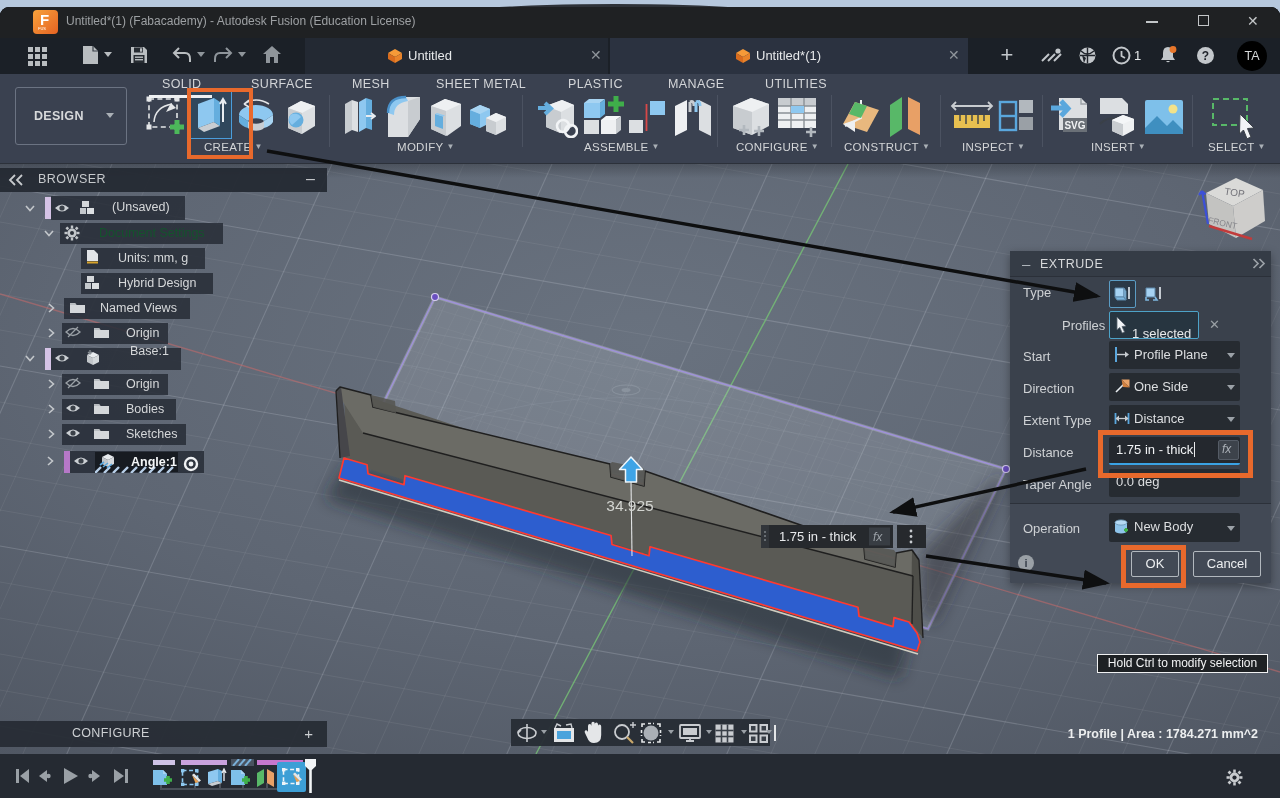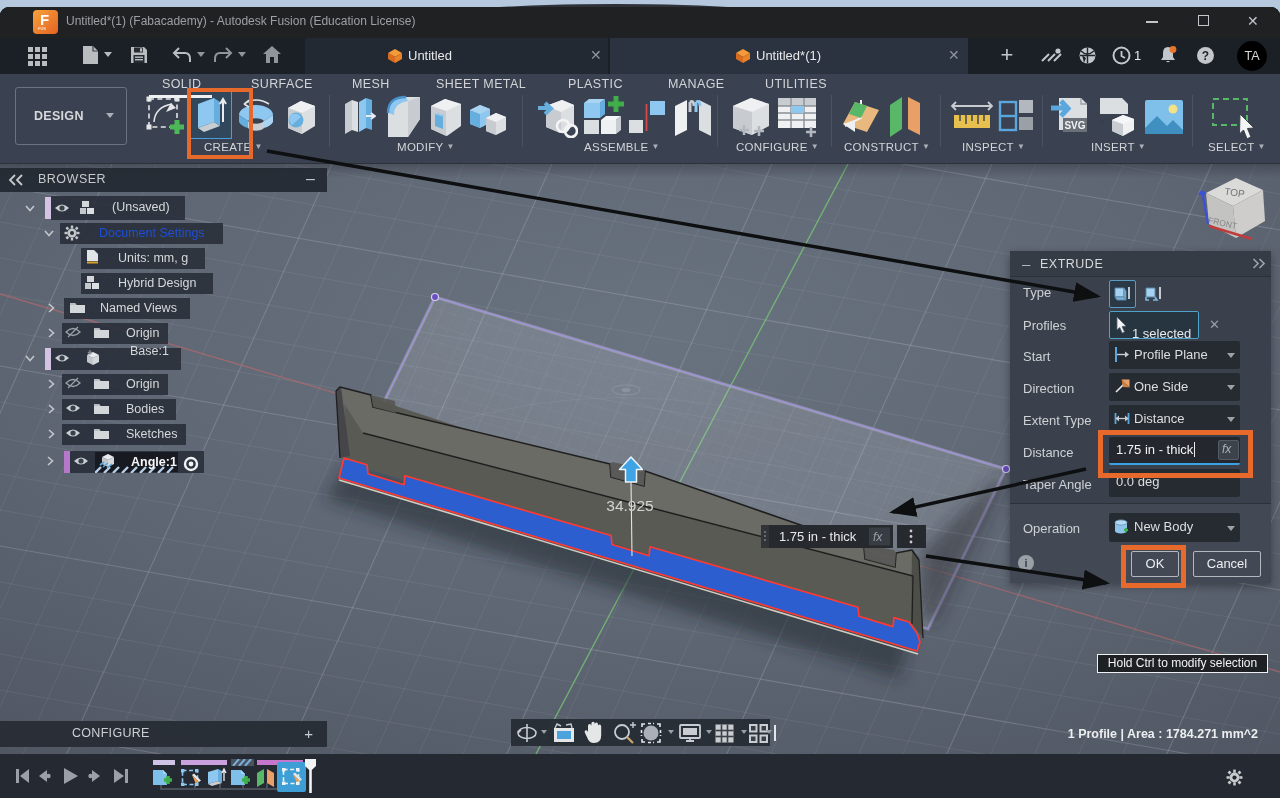--- a/index.html
+++ b/index.html
@@ -562,21 +562,21 @@
 <svg class="abs" style="left:54px;top:202px;" width="16" height="12" viewBox="0 0 16 12">
       <path d="M1 6 Q8 -1 15 6 Q8 13 1 6 Z" fill="#ccd0d4"></path>
       <circle cx="8" cy="6" r="2.6" fill="#3a4048"></circle>
     </svg>
 <svg class="abs" style="left:79px;top:200px;" width="16" height="15" viewBox="0 0 16 15">
       <rect x="3" y="1" width="7" height="6" fill="#d4d7da"></rect>
       <rect x="1" y="8" width="6" height="6" fill="#c4c8cc"></rect>
       <rect x="8" y="8" width="7" height="6" fill="#dcdfe2"></rect>
     </svg>
 <div class="chip" style="left:60px;top:223px;width:163px;height:21px;"></div>
-    <div class="abs" style="left:99px;top:226px;font-size:12.5px;color:#1d4ed8;">Document Settings</div>
+    <div class="abs" style="left:99px;top:226px;font-size:12.5px;color:#14532d;">Document Settings</div>
 <svg class="abs" style="left:44px;top:228px;" width="10" height="10" viewBox="0 0 10 10">
       <path d="M1 3 L5 7.5 L9 3" fill="none" stroke="#c3c7cb" stroke-width="1.6"></path>
     </svg>
 <svg class="abs" style="left:64px;top:225px;" width="16" height="16" viewBox="0 0 16 16">
       <g fill="#c3c7cb">
         <circle cx="8" cy="8" r="4.6"></circle>
         <rect x="6.8" y="0.5" width="2.4" height="3"></rect>
         <rect x="6.8" y="12.5" width="2.4" height="3"></rect>
         <rect x="0.5" y="6.8" width="3" height="2.4"></rect>
         <rect x="12.5" y="6.8" width="3" height="2.4"></rect>
@@ -742,21 +742,21 @@
 <path d="M3 4 L12 4 L12 13 L3 13 Z" fill="#a6d2f2" stroke="#5d87a8" stroke-width="1"></path>
 <path d="M3 13 L5 16 L14 16 L12 13 Z" fill="#7fb8e0" stroke="#5d87a8" stroke-width="1"></path>
 <path d="M12 4 L14 7 L14 16 L12 13 Z" fill="#8ec4ea" stroke="#5d87a8" stroke-width="1"></path>
 <line x1="17" y1="3" x2="17" y2="15" stroke="#e8eef4" stroke-width="1.6"></line>
 </svg>
 <svg class="abs" style="left:1143px;top:284px;" width="21" height="20" viewBox="0 0 21 20">
 <path d="M3 4 L12 4 L12 13 L3 13 Z" fill="#a6d2f2" stroke="#5d87a8" stroke-width="1"></path>
 <path d="M3 13 L3 16 L6 16 M10 16 L14 16 L12 13" fill="none" stroke="#7fb8e0" stroke-width="1.6"></path>
 <line x1="17" y1="3" x2="17" y2="15" stroke="#e8eef4" stroke-width="1.6"></line>
 </svg>
-<div class="dlbl" style="top:318px;">Profiles</div>
+<div class="dlbl" style="top:318px;margin-left:39px;">Profiles</div>
 <div class="abs" style="left:1109px;top:311px;width:90px;height:28px;background:#273540;border:1px solid #4da3c8;border-radius:2px;"></div>
 <svg class="abs" style="left:1115px;top:316px;" width="14" height="18" viewBox="0 0 14 18">
       <path d="M2 1 L11 10 L7 10.5 L9.5 16 L7.2 17 L4.8 11.5 L2 13.8 Z" fill="#f2f4f6" stroke="#5a6570" stroke-width="0.8"></path>
     </svg>
 <div class="abs" style="left:1132px;top:326px;color:#e8eaec;font-size:13px;">1 selected</div>
 <div class="abs" style="left:1209px;top:317px;color:#9aa0a5;font-size:13px;">✕</div>
 <div class="dlbl" style="top:349px;">Start</div>
 <div class="dctl" style="top:341px;"></div>
 <div class="abs" style="left:1134px;top:347px;color:#dcdee0;font-size:13px;">Profile Plane</div>
 <div class="dcaret" style="left:1227px;top:353px;"></div>

